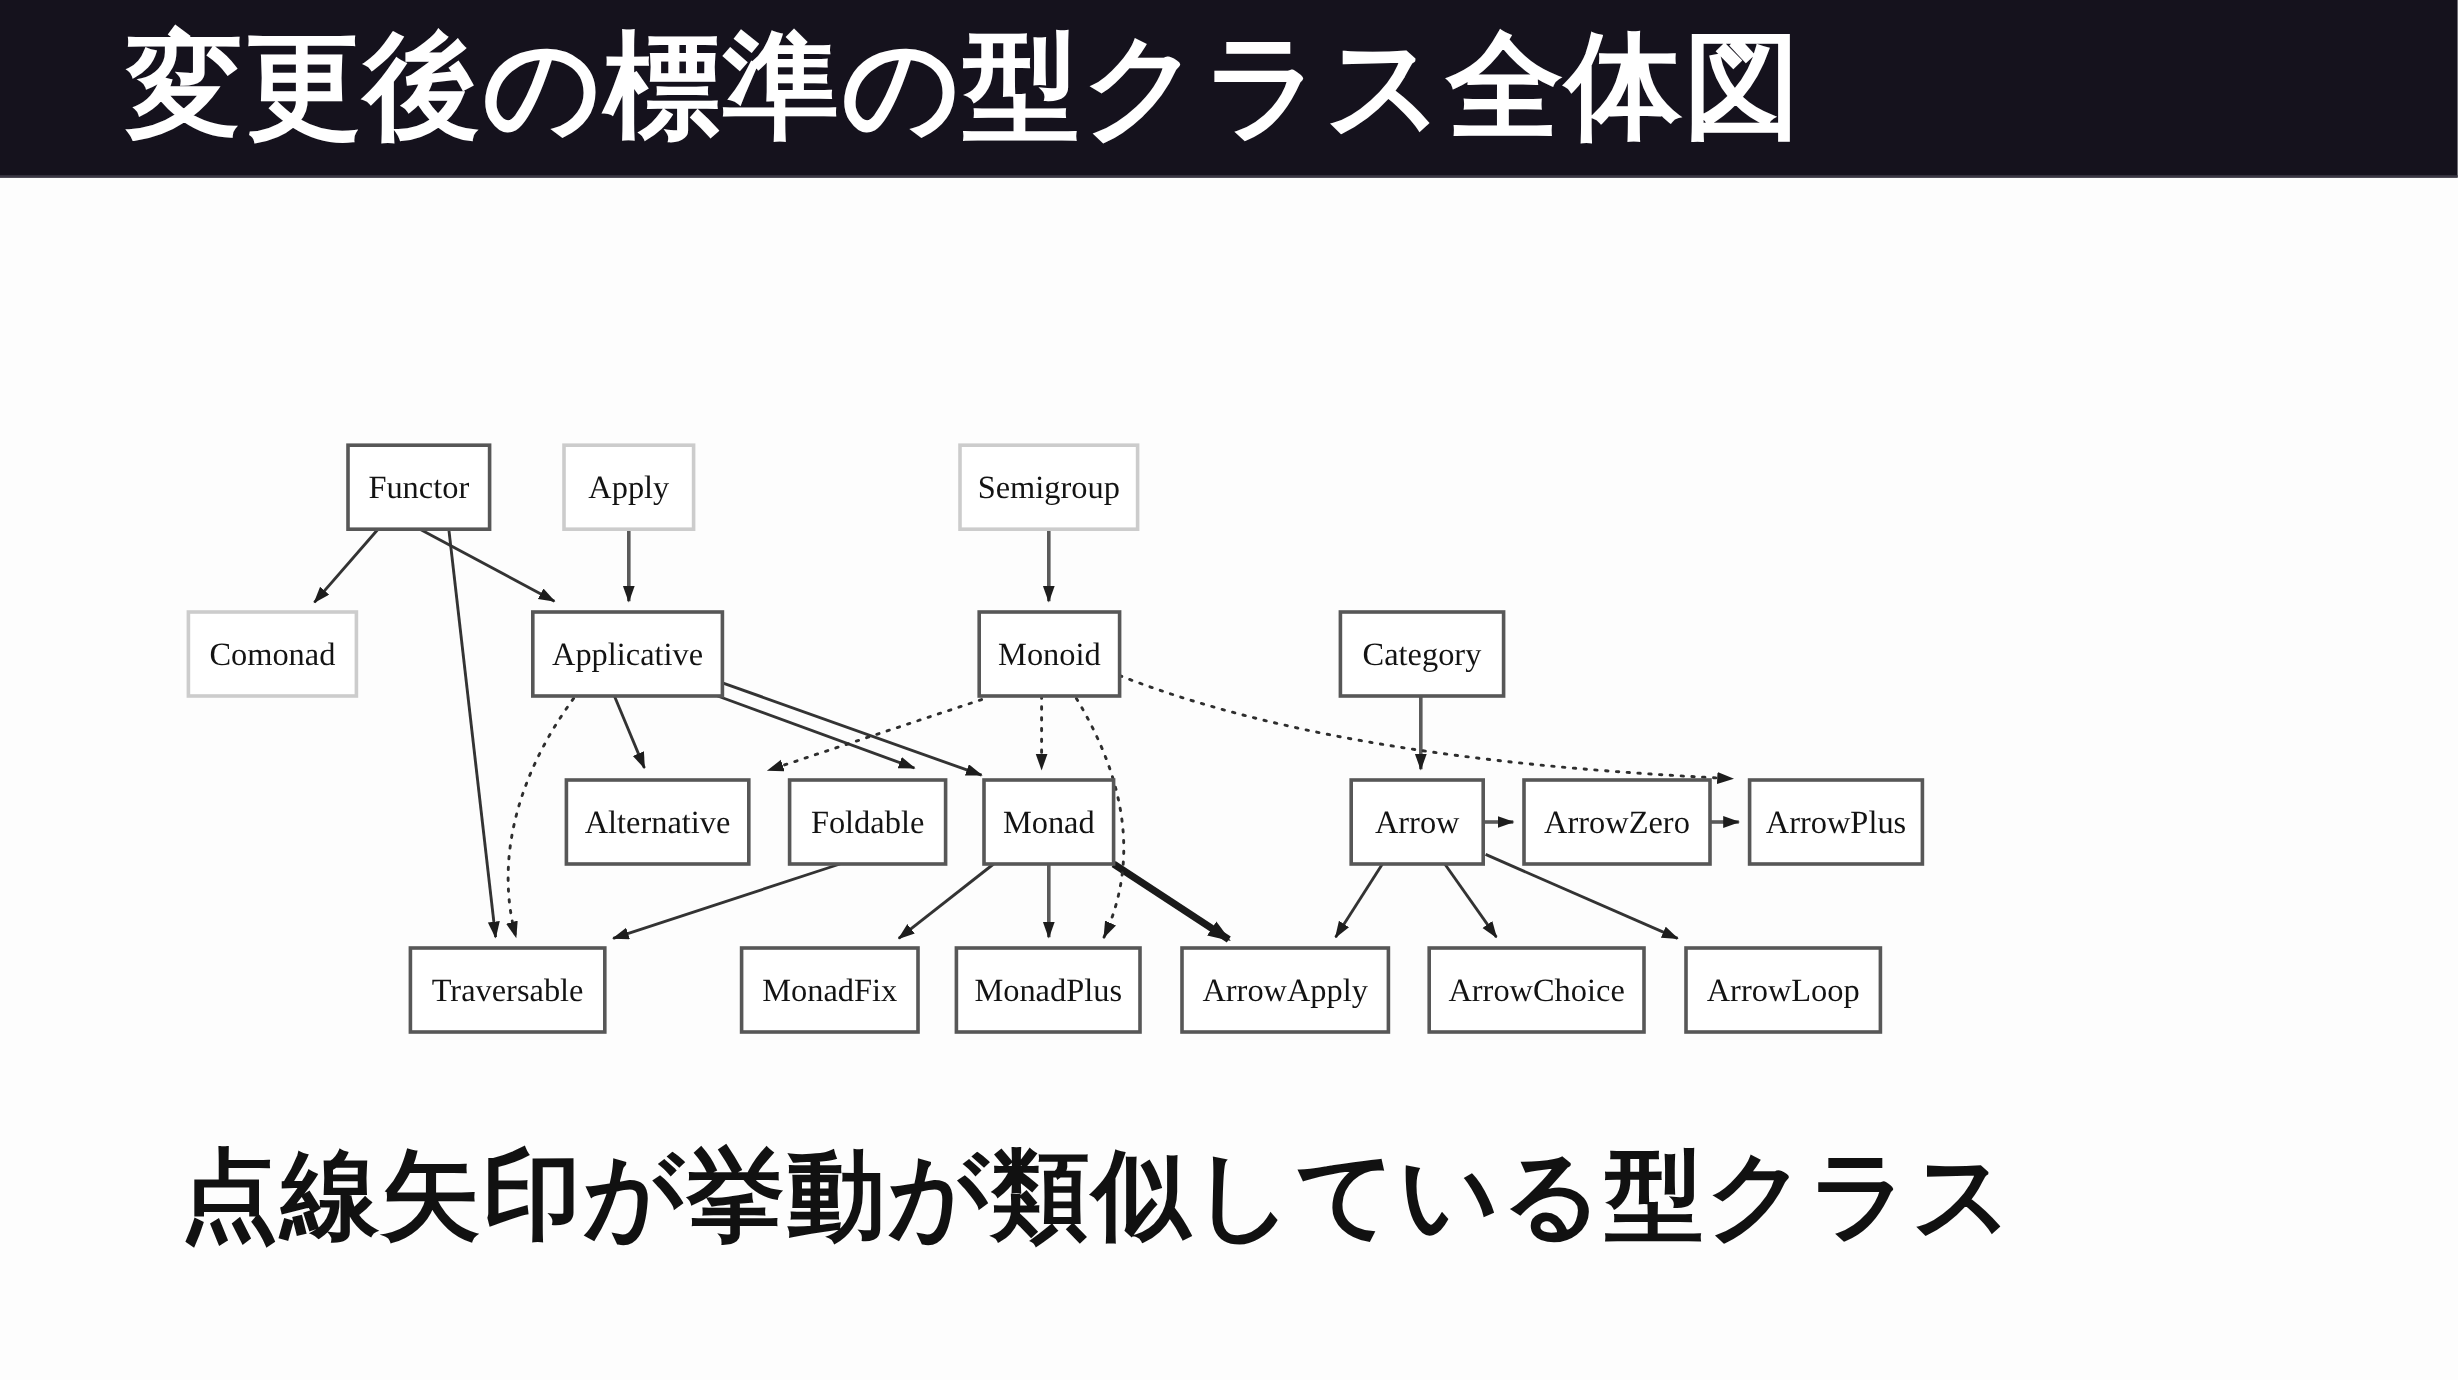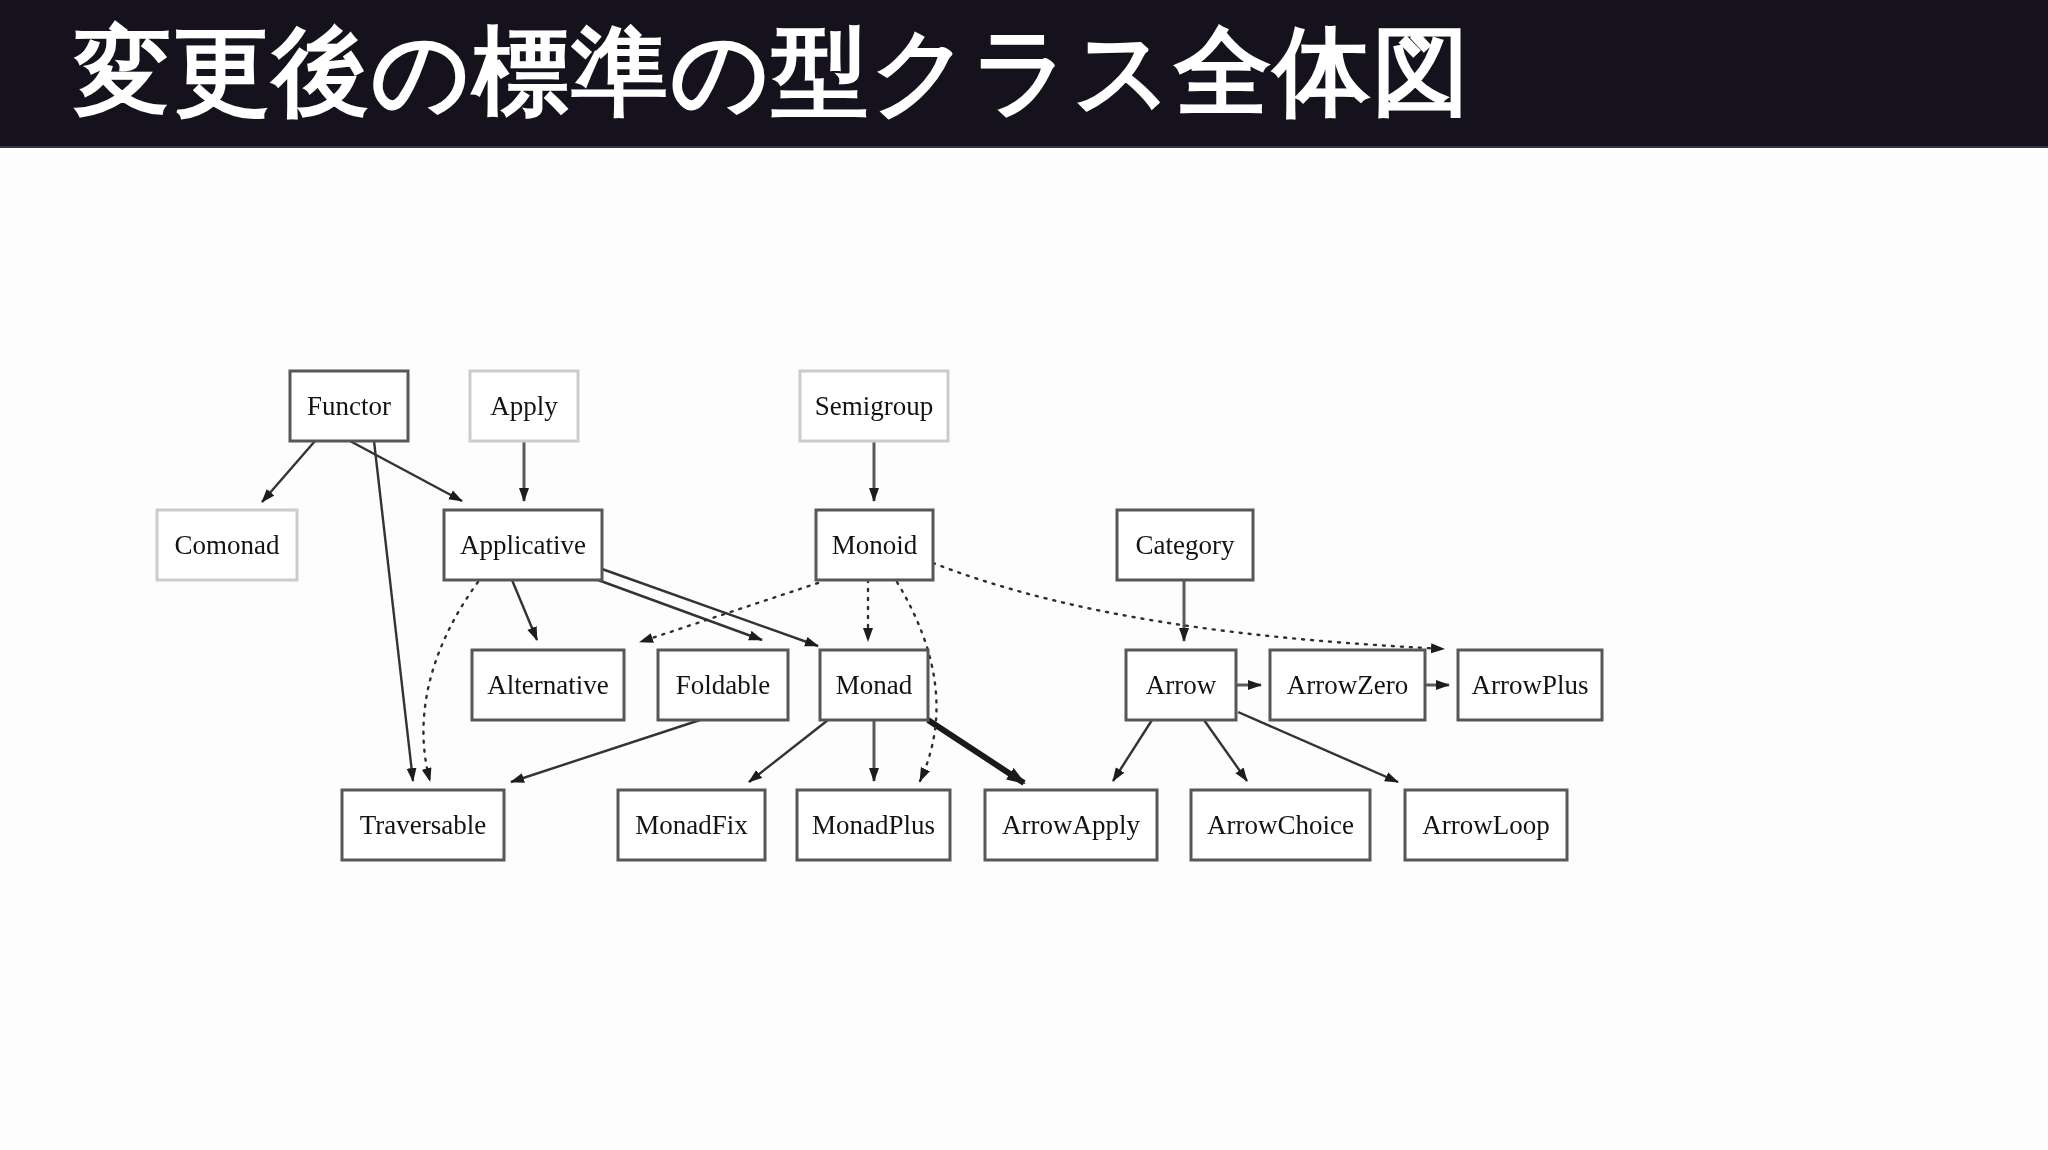--- a/index.html
+++ b/index.html
@@ -9,21 +9,21 @@
     font-family:"Liberation Sans",sans-serif;
   }
   .slide{position:relative;width:2048px;height:1150px;background:#fdfdfd;}
   .title-bar{
     position:absolute;left:0;top:0;width:2048px;height:146px;
     background:#15121d;display:flex;align-items:center;
     border-bottom:2px solid #3a3744;
   }
   .title-bar .title-text{
     color:#ffffff;font-size:97px;font-weight:700;
-    padding-left:74px;letter-spacing:2px;white-space:nowrap;
+    padding-left:105px;letter-spacing:2px;white-space:nowrap;
     font-family:Liberation Sans, sans-serif;
   }
   .subtitle{
     position:absolute;left:78px;top:218px;
     color:#111111;font-size:82px;font-weight:600;letter-spacing:4px;
     white-space:nowrap;
   }
   .caption{
     position:absolute;left:150px;top:942px;
     color:#111111;font-size:82px;font-weight:600;letter-spacing:2px;
@@ -160,14 +160,15 @@
           <rect x="1191" y="790" width="179" height="70" class="node-rect dark"></rect>
           <text x="1280.5" y="834" class="node-label">ArrowChoice</text>
         </g>
         <g>
           <rect x="1405" y="790" width="162" height="70" class="node-rect dark"></rect>
           <text x="1486" y="834" class="node-label">ArrowLoop</text>
         </g>
       </g>
   </svg>
 
+  <div class="caption">点線矢印が挙動が類似している型クラス</div>
 
 </div>
 
 </body></html>

